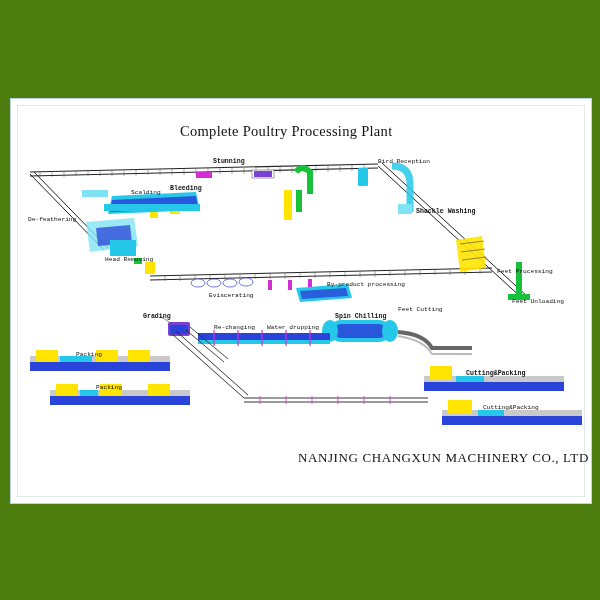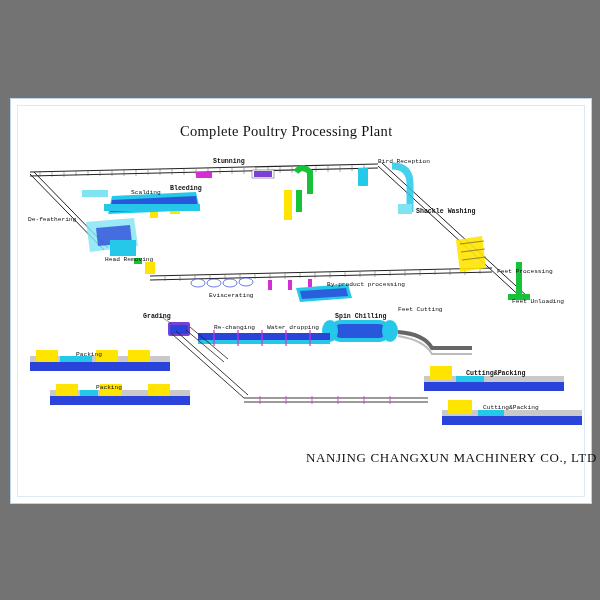--- a/index.html
+++ b/index.html
@@ -1,17 +1,17 @@
 <!DOCTYPE html>
 <html><head>
 <meta charset="utf-8">
 <style>
   html,body{margin:0;padding:0;background:#ffffff;}
   body{width:600px;height:600px;font-family:"Liberation Sans",sans-serif;}
-  #stage{position:relative;width:600px;height:600px;overflow:hidden;background:#737373;}
+  #stage{position:relative;width:600px;height:600px;overflow:hidden;background:#4d7c0f;}
   #frame{position:absolute;left:10px;top:98px;width:580px;height:404px;border:1px solid #bcd4e6;background:#fff;}
   #inner{position:absolute;left:6px;top:6px;width:566px;height:390px;border:1px solid #dfe9f2;background:#fff;}
   .t{position:absolute;font-family:"Liberation Mono",monospace;color:#111;white-space:nowrap;}
   .title{font-family:"Liberation Serif",serif;font-size:14.5px;letter-spacing:.3px;color:#111;}
   .company{font-family:"Liberation Serif",serif;font-size:13px;letter-spacing:.6px;color:#111;}
   .lbl{font-size:6.2px;}
   .lblb{font-size:6.6px;font-weight:bold;}
   svg{position:absolute;left:0;top:0;}
   .ln{stroke:#222;fill:none;}
   .thin{stroke:#444;stroke-width:.6;fill:none;}
@@ -27,21 +27,21 @@
 </style>
 </head>
 <body>
 
 <div id="stage">
   <div id="frame">
     <div id="inner"></div>
   </div>
 
   <div class="t title" style="left:180px;top:123px;">Complete Poultry Processing Plant</div>
-  <div class="t company" style="left:298px;top:450px;margin-left:8px;">NANJING CHANGXUN MACHINERY CO., LTD</div>
+  <div class="t company" style="left:298px;top:450px;">NANJING CHANGXUN MACHINERY CO., LTD</div>
 
   <svg width="600" height="600">
 
     <g>
       <line class="ln" x1="30" y1="172" x2="378" y2="164" stroke-width="1.1"></line>
       <line class="ln" x1="30" y1="176" x2="378" y2="168" stroke-width="1.1"></line>
       <g stroke="#555" stroke-width=".5">
         <line x1="40" y1="171" x2="40" y2="177"></line>
           <line x1="52" y1="171" x2="52" y2="177"></line>
         <line x1="64" y1="171" x2="64" y2="177"></line>

